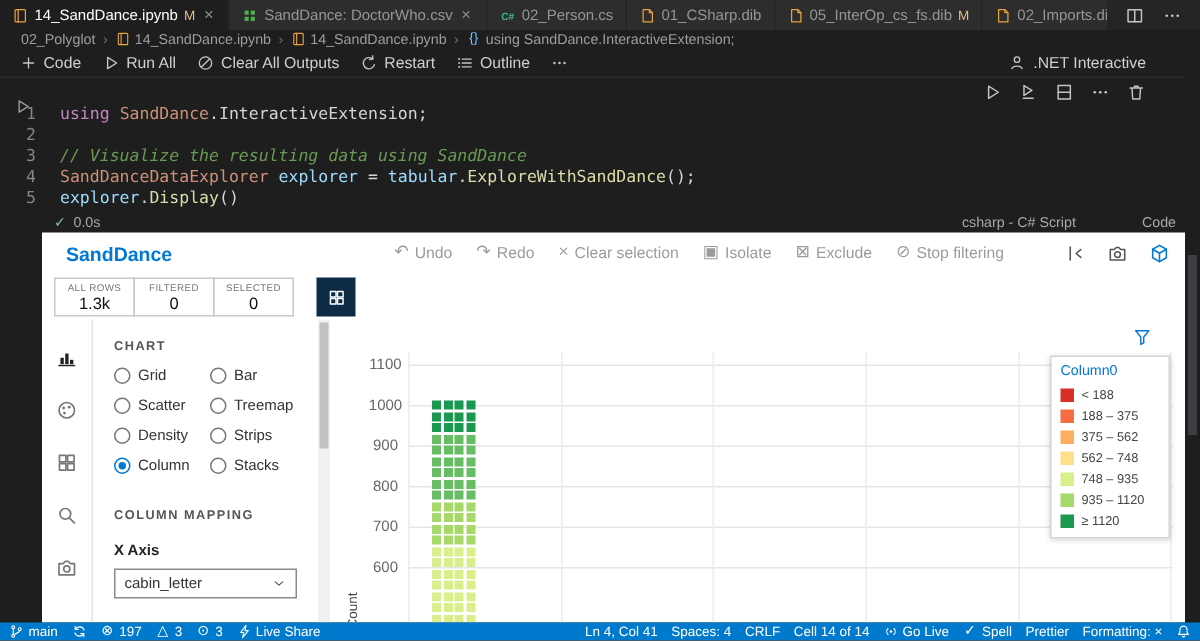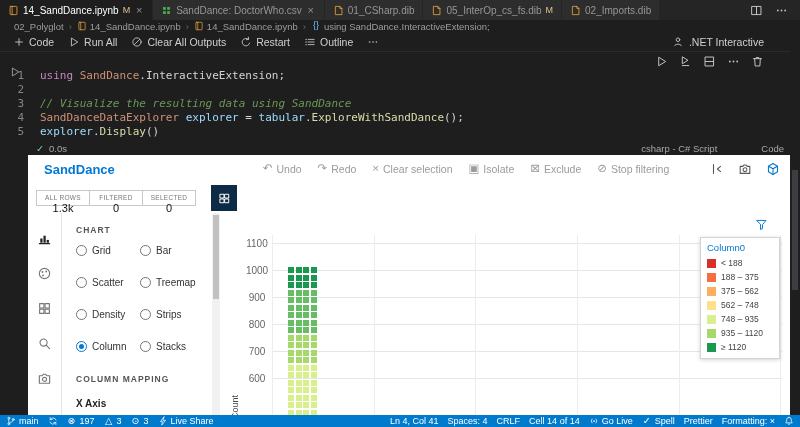--- a/index.html
+++ b/index.html
@@ -60,34 +60,34 @@
           color:#333;display:flex;flex-direction:column;overflow:hidden}
   .sd-header{height:28px;display:flex;align-items:center;padding:0 10px 0 16px;flex:none}
   .sd-title{color:#0078d4;font-weight:bold;font-size:13px}
   .sd-tools{display:flex;gap:16px;margin-left:148px;color:#9b9b9b;font-size:10.5px;white-space:nowrap}
   .sd-tool{display:flex;align-items:center;gap:4px;cursor:pointer}
   .sd-tool .icon{width:auto;height:auto;font-size:11.5px}
   .sd-hicons{margin-left:auto;display:flex;gap:14px;align-items:center;color:#555}
   .sd-hicons .icon{width:14px;height:14px;cursor:pointer}
   .cube-blue{color:#0078d4}
   .sd-stats{height:30px;display:flex;align-items:center;padding:0 8px;flex:none}
-  .stat-box{width:54px;height:16px;border:1px solid #c8c8c8;margin-right:-1px;text-align:center;padding-top:3px}
+  .stat-box{width:54px;height:26px;border:1px solid #c8c8c8;margin-right:-1px;text-align:center;padding-top:3px}
   .stat-label{font-size:6.5px;color:#777;letter-spacing:.3px}
   .stat-value{font-size:11px;color:#111;margin-top:1px}
   .panel-btn{width:26px;height:26px;background:#0d2b45;margin-left:16px;display:flex;
              align-items:center;justify-content:center;cursor:pointer}
   .panel-btn .icon{width:13px;height:13px;color:#fff}
   .sd-body{flex:1;display:flex;min-height:0;overflow:hidden}
   .sd-side{width:34px;border-right:1px solid #e3e3e3;display:flex;flex-direction:column;
            align-items:center;padding-top:18px;gap:20px;color:#777;flex:none}
   .sd-side .icon{width:15px;height:15px;cursor:pointer}
   .sd-side .icon.active{color:#222}
   .sd-panel{width:150px;position:relative;padding:12px 0 0 14px;flex:none}
   .sec-title{font-size:8.5px;font-weight:bold;letter-spacing:1px;color:#555}
-  .radio-grid{display:grid;grid-template-columns:64px 64px;row-gap:21px;margin-top:10px}
+  .radio-grid{display:grid;grid-template-columns:64px 64px;row-gap:9px;margin-top:10px}
   .radio{display:flex;align-items:center;gap:5px;font-size:10px;color:#333;cursor:pointer}
   .rb{width:11px;height:11px;border:1px solid #767676;border-radius:50%;flex:none;position:relative;background:#fff}
   .radio.sel .rb{border-color:#0078d4}
   .radio.sel .rb::after{content:"";position:absolute;inset:2px;border-radius:50%;background:#0078d4}
   .map-title{margin-top:22px}
   .xaxis-label{font-size:10px;color:#222;margin-top:14px;font-weight:bold}
   .select{margin-top:6px;width:122px;height:20px;border:1px solid #8a8a8a;display:flex;align-items:center;
           justify-content:space-between;padding:0 6px;font-size:10px;color:#333;background:#fff;cursor:pointer}
   .select .icon{width:10px;height:10px;color:#555}
   .sd-scrollbar{width:8px;background:#f1f1f1;position:relative;flex:none}
@@ -145,20 +145,28 @@
               <rect x="3" y="3" width="4" height="4" fill="currentColor"></rect>
               <rect x="9" y="3" width="4" height="4" fill="currentColor"></rect>
               <rect x="3" y="9" width="4" height="4" fill="currentColor"></rect>
               <rect x="9" y="9" width="4" height="4" fill="currentColor"></rect>
             </svg>
           </span>
           <span class="tab-label">SandDance: DoctorWho.csv</span>
           <span class="icon tab-close">×</span>
         </div>
         <div class="tab">
+          <span class="icon" style="color: rgb(57, 181, 139);">
+            <svg viewBox="0 0 16 16">
+              <text x="8" y="12" text-anchor="middle" font-size="10" font-weight="bold" font-family="sans-serif" fill="currentColor">C#</text>
+            </svg>
+          </span>
+          <span class="tab-label">02_Person.cs</span>
+        </div>
+        <div class="tab">
           <span class="icon" style="color: rgb(232, 163, 61);">
             <svg viewBox="0 0 16 16">
               <path d="M4 2h6l3 3v9H4z" fill="none" stroke="currentColor"></path>
               <path d="M10 2v3h3" fill="none" stroke="currentColor"></path>
             </svg>
           </span>
           <span class="tab-label">01_CSharp.dib</span>
         </div>
         <div class="tab">
           <span class="icon" style="color: rgb(232, 163, 61);">

